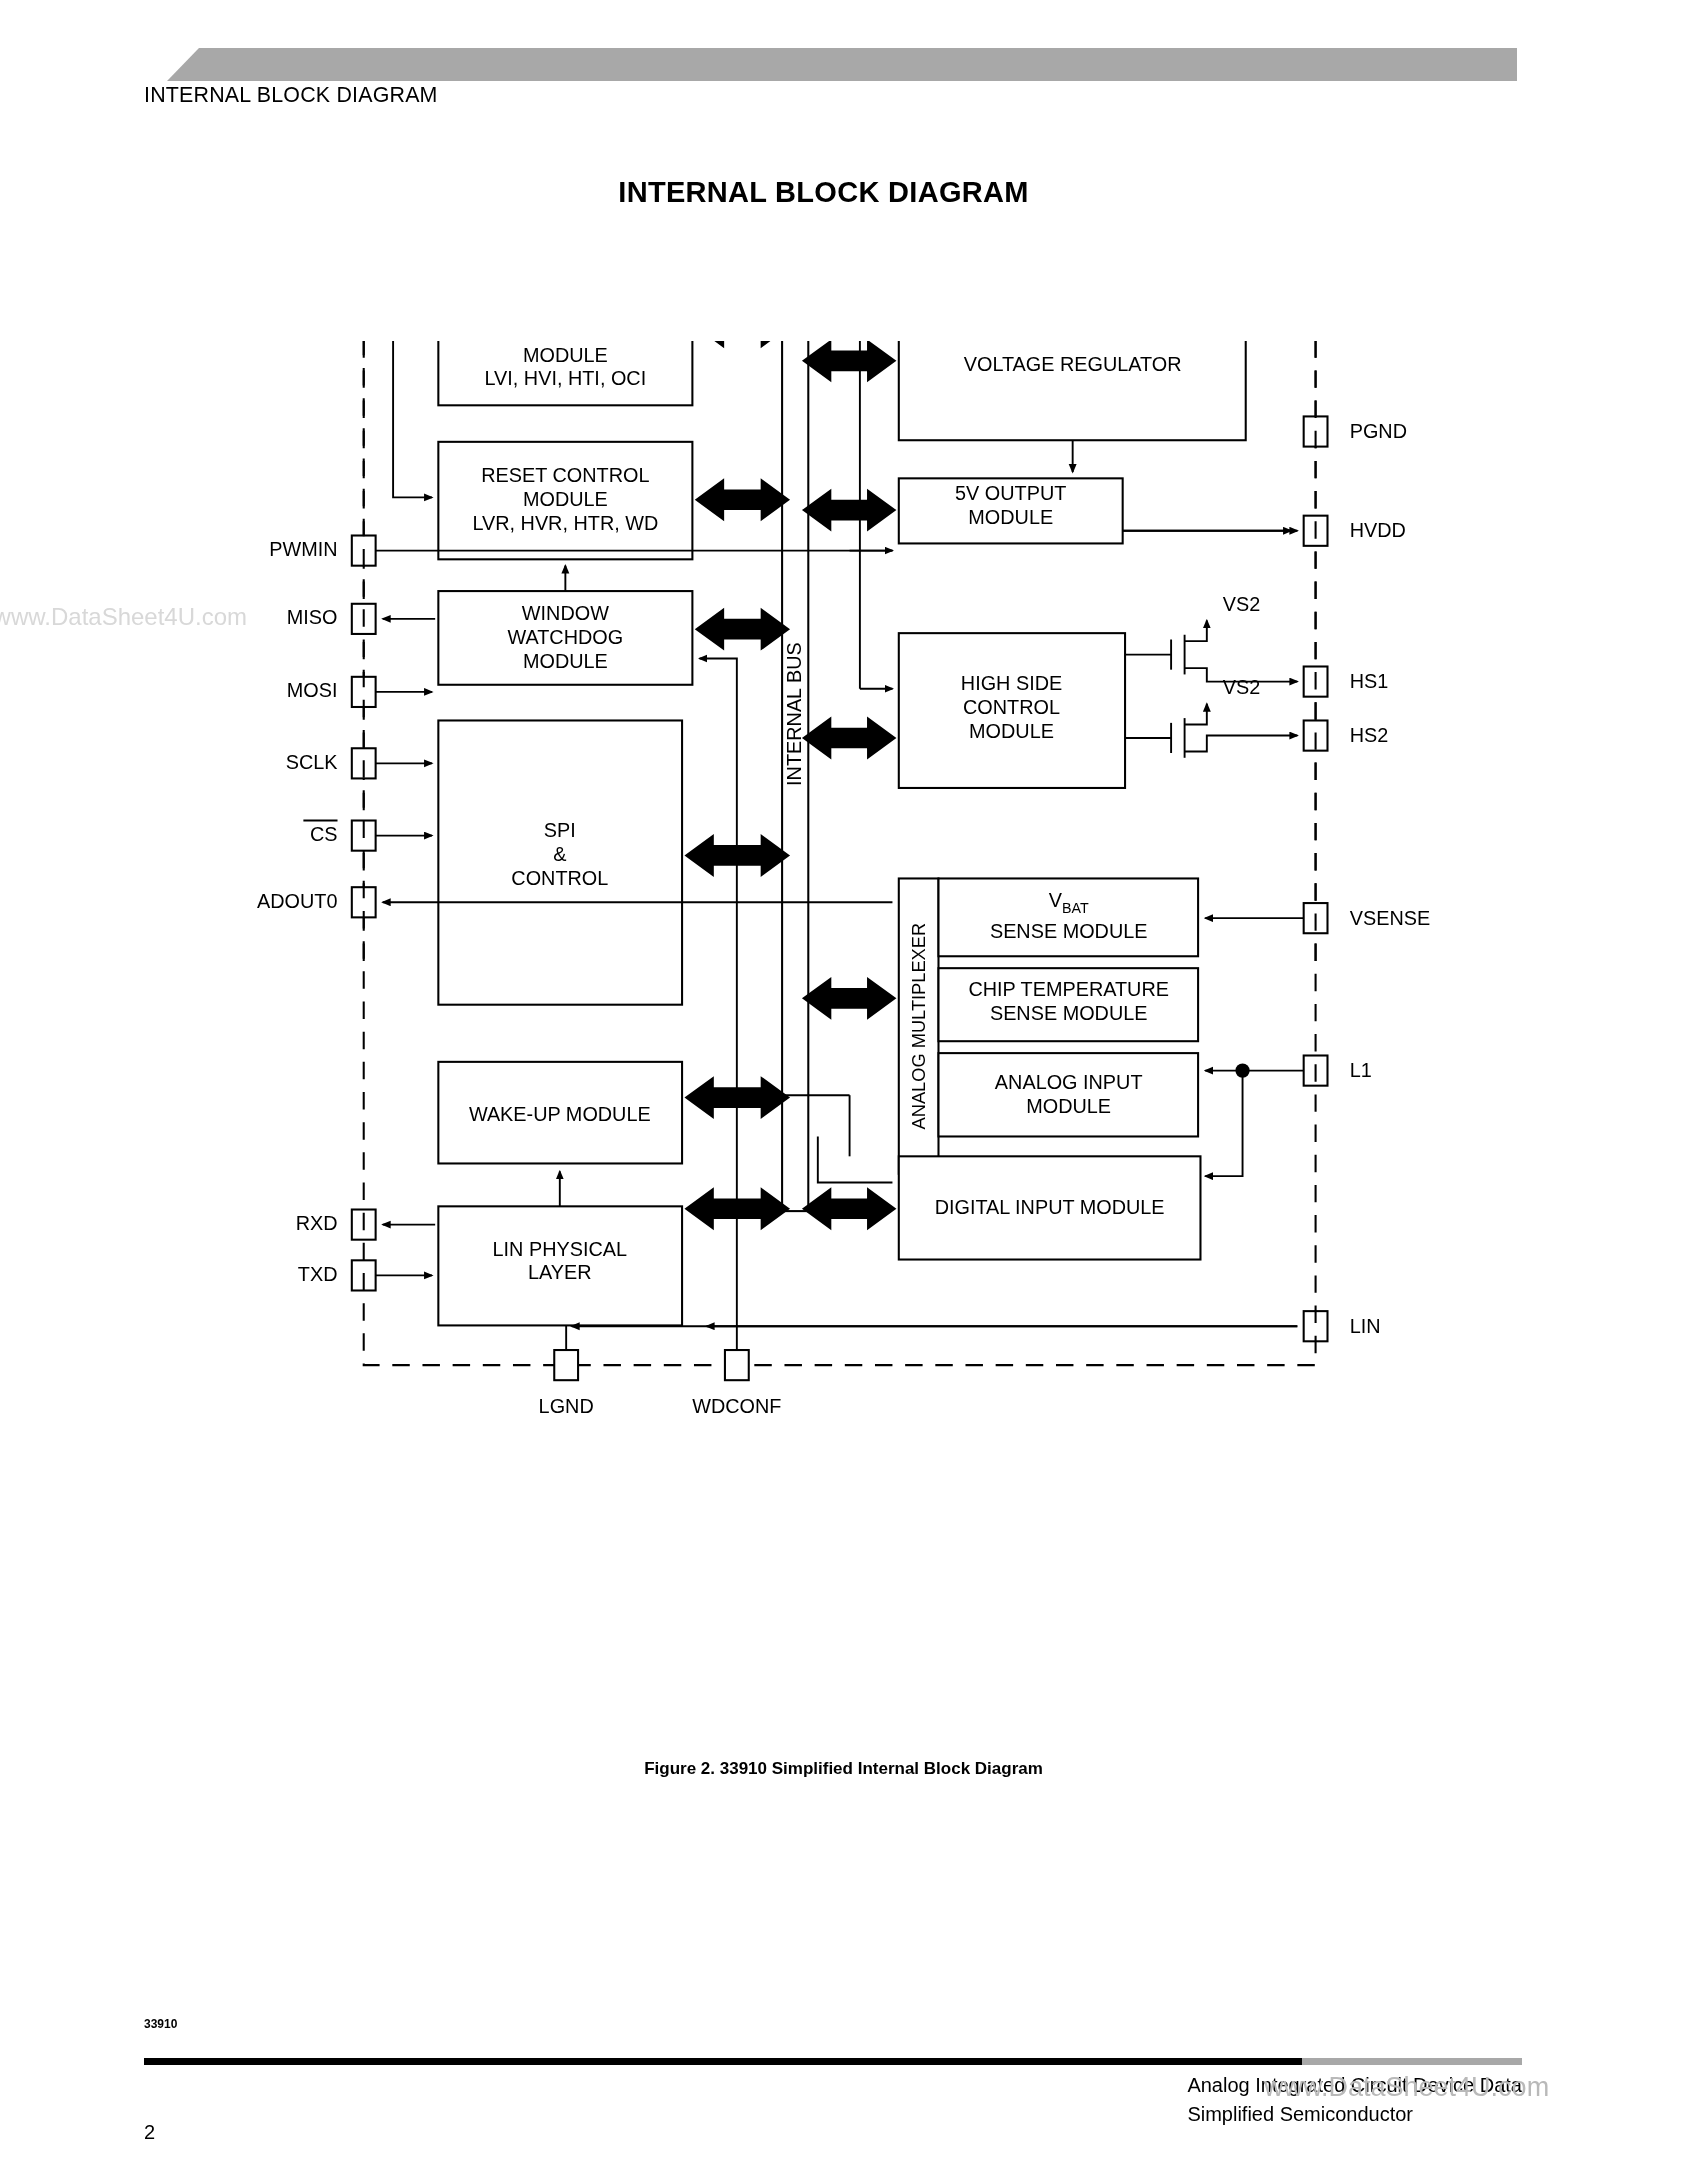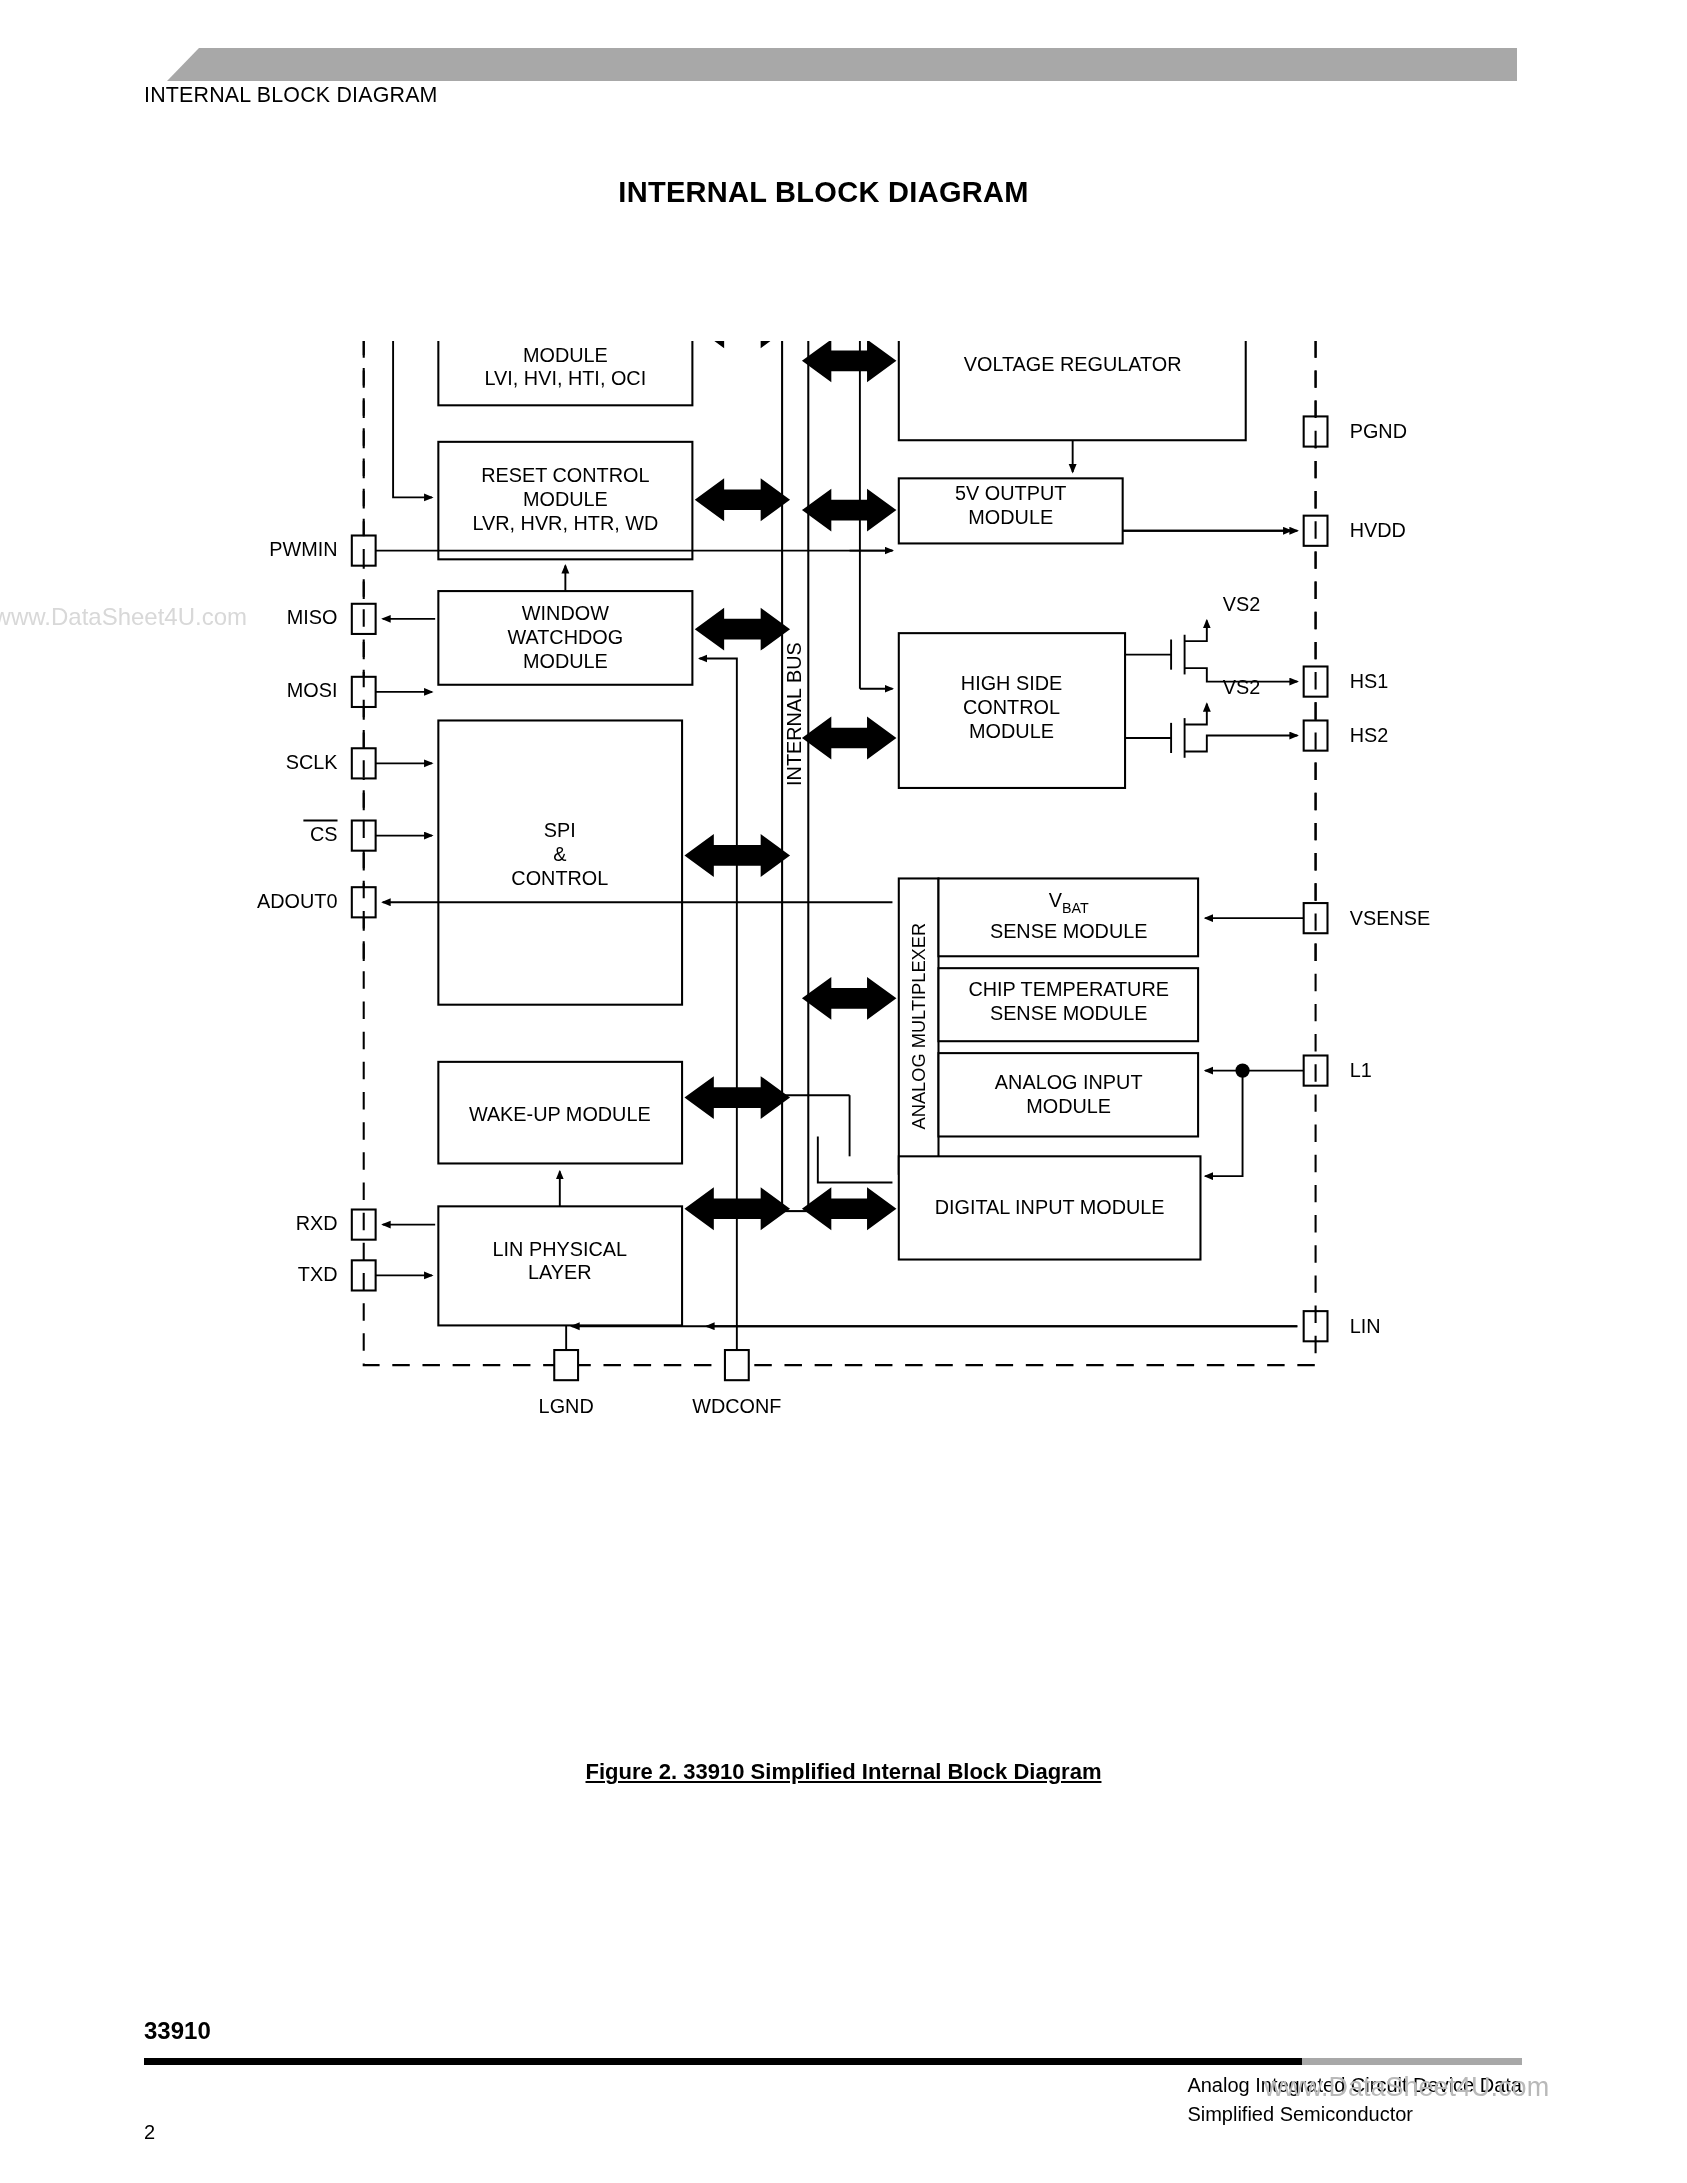--- a/index.html
+++ b/index.html
@@ -9,29 +9,29 @@
   .hdr-banner{position:absolute;left:167px;top:48px;width:1350px;height:33px;background:#a8a8a8;
               clip-path:polygon(32px 0,100% 0,100% 100%,0 100%);}
   .hdr-title{position:absolute;left:144px;top:83px;font-size:21.4px;letter-spacing:0.2px;}
 
   
   .page-title{position:absolute;left:0;right:0;top:176px;text-align:center;font-size:29px;font-weight:bold;
               letter-spacing:0.3px;}
   .page-title span{position:relative;left:-20px;}
 
   
-  .fig-cap{position:absolute;left:0;right:0;top:1759px;text-align:center;font-size:22px;font-weight:bold;text-decoration:underline;}
+  .fig-cap{position:absolute;left:0;right:0;top:1759px;text-align:center;font-size:17px;font-weight:bold;}
 
   
   .wm{position:absolute;color:#d8d8d8;font-size:24px;white-space:nowrap;pointer-events:none;}
   .wm-left{left:-6.4px;top:603px;}
   .wm-foot{left:1264px;top:2072px;font-size:27px;color:#b9b9b9;}
 
   
-  .foot-part{position:absolute;left:144px;top:2017px;font-size:24px;font-weight:bold;}
+  .foot-part{position:absolute;left:144px;top:2017px;font-size:12px;font-weight:bold;}
   .foot-rule{position:absolute;left:144px;top:2058px;width:1377px;height:7.1px;background:#000;}
   .foot-rule-grey{position:absolute;left:1302px;top:2058px;width:220px;height:7.1px;background:#a8a8a8;}
   .foot-pageno{position:absolute;left:144px;top:2121px;font-size:20px;}
   .foot-right{position:absolute;right:165px;top:2071px;text-align:left;font-size:20px;line-height:1.45;}
 
   
   #diagram{position:absolute;left:16px;top:341px;width:1489px;height:1429px;}
   svg{display:block;}
   .blk{fill:#fff;stroke:#000;stroke-width:2.6;}
   .pinbox{fill:#fff;stroke:#000;stroke-width:2.6;}

